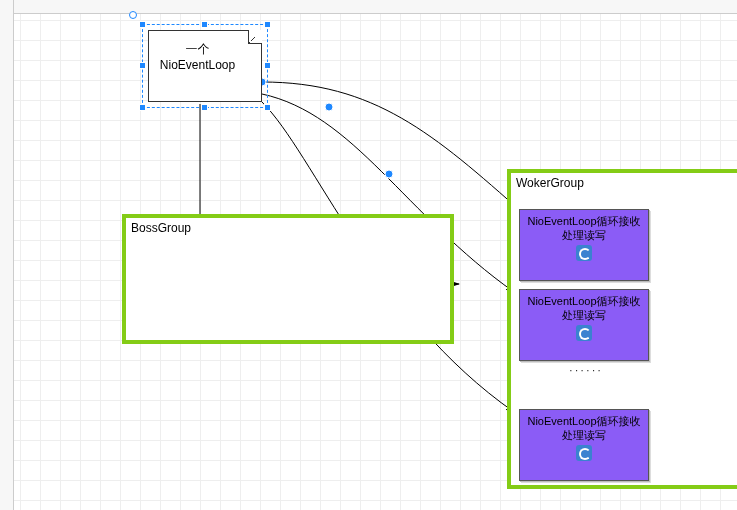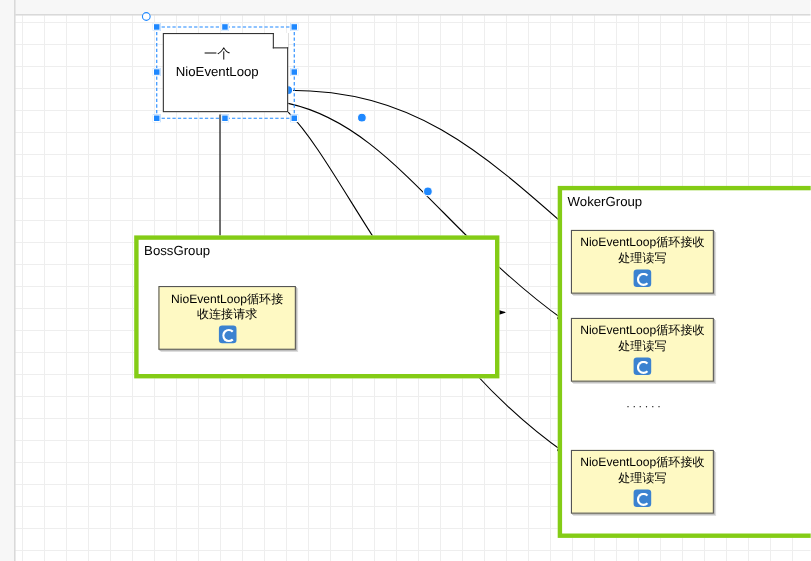--- a/index.html
+++ b/index.html
@@ -49,24 +49,24 @@
   }
   .group-label {
     position: absolute;
     top: 3px; left: 5px;
     font-size: 12px;
     color: #000;
   }
   .node {
     position: absolute;
     border: 1px solid #555;
-    background: #fef9c3;
+    background: #8b5cf6;
     box-shadow: 1px 1px 0 #bbb, 2px 2px 0 #ddd;
     text-align: center;
-    padding: 4px 6px 1px 6px;
+    padding: 4px 6px 16px 6px;
     font-size: 11px;
     line-height: 1.3;
   }
   .note {
     position: absolute;
     border: 1px solid #333;
     background: #fff;
     padding: 10px 19px 6px 4px;
     text-align: center;
     font-size: 12px;
@@ -176,24 +176,20 @@
     <div class="handle" style="right:-4px; bottom:-4px;"></div>
   </div>
   <div class="note" style="left:134px; top:16px; width:114px; height:72px;">
     <div class="note-fold"></div>
     <div>一个NioEventLoop</div>
   </div>
 
   <div class="group-box" style="left:60px; top:200px; width:332px; height:130px;">
     <div class="group-label">BossGroup</div>
   </div>
-  <div class="node" style="left:130px; top:246px; width:125px;">
-    <div>NioEventLoop循环接收连接请求</div>
-    <span class="refresh-icon"></span>
-  </div>
 
   <div class="group-box" style="left:445px; top:155px; width:258px; height:320px;">
     <div class="group-label">WokerGroup</div>
   </div>
   <div class="node" style="left:505px; top:195px; width:130px;">
     <div>NioEventLoop循环接收处理读写</div>
     <span class="refresh-icon"></span>
   </div>
   <div class="node" style="left:505px; top:275px; width:130px;">
     <div>NioEventLoop循环接收处理读写</div>

